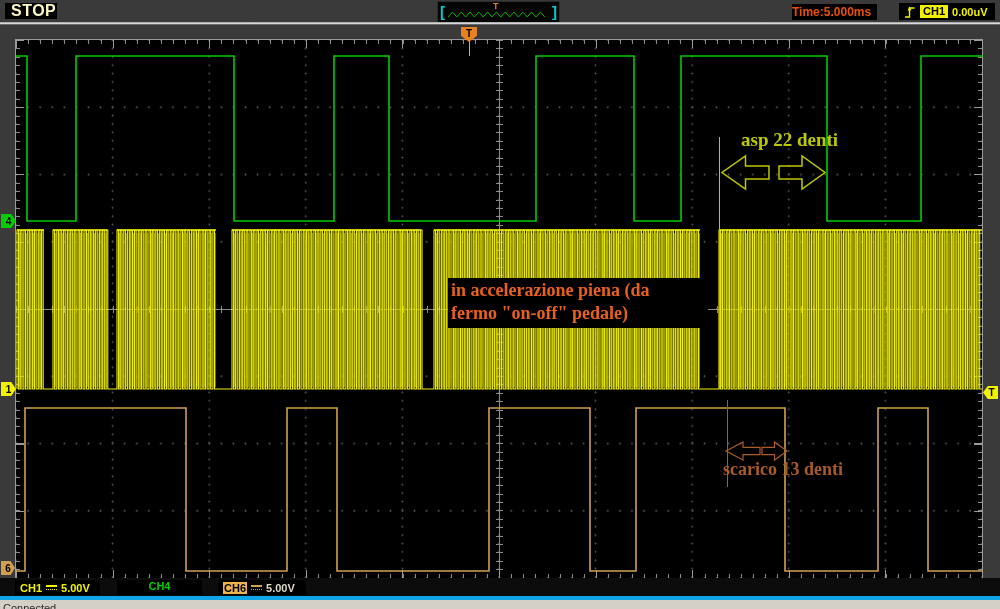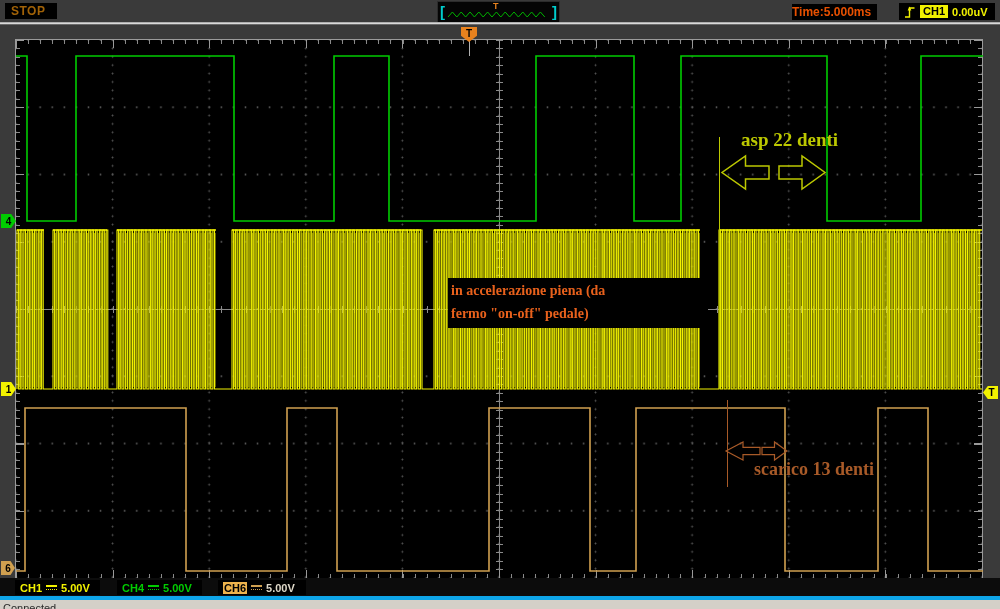--- a/index.html
+++ b/index.html
@@ -6,21 +6,21 @@
   body{
     width:1000px;height:609px;position:relative;overflow:hidden;
     background:#3a3a3a;font-family:"Liberation Sans","DejaVu Sans",sans-serif;
   }
   
   .toolbar{position:absolute;left:0;top:0;width:1000px;height:22px;background:#3a3a3a;z-index:6;}
   .toolbar-sep{position:absolute;left:0;top:22px;width:1000px;height:3px;
     background:linear-gradient(#9a9a9a,#e6e6e6 60%,#111);z-index:6;}
   .tb-box{position:absolute;background:#000;display:flex;align-items:center;}
   .stop-box{left:5px;top:3px;width:52px;height:16px;padding-left:6px;box-sizing:border-box;}
-  .stop-box span{color:#a16207;font-weight:bold;font-size:12px;letter-spacing:.5px;}
+  .stop-box span{color:#fef9c3;font-weight:bold;font-size:16px;letter-spacing:.5px;}
   .preview-box{left:437px;top:1px;width:121px;height:21px;background:#050505;border:1px solid #2c2c2c;}
   .bracket{position:absolute;top:1px;font-size:15px;font-weight:bold;color:#00cdcd;line-height:18px;}
   .bracket.l{left:2px;} .bracket.r{right:2px;}
   .preview-t{position:absolute;left:55px;top:-1px;color:#e8821e;font-size:9px;font-weight:bold;}
   .time-box{left:792px;top:4px;width:85px;height:16px;}
   .time-box span{color:#e85000;font-weight:bold;font-size:12px;}
   .trig-box{left:899px;top:3px;width:96px;height:17px;gap:4px;padding:0 4px;box-sizing:border-box;}
   .trig-chip{background:#f2f200;color:#000;font-weight:bold;font-size:11px;padding:0 3px;line-height:13px;}
   .trig-val{color:#f2f200;font-weight:bold;font-size:11px;}
   
@@ -52,39 +52,39 @@
   .tick-right{top:0;bottom:0;right:0;width:8px;background-image:
     repeating-linear-gradient(180deg,#999 0 1px,transparent 1px 67.25px),
     repeating-linear-gradient(180deg,#8a8a8a 0 1px,transparent 1px 8.4px);
     background-size:8px auto,4px auto;background-repeat:repeat-y;background-position:top right;}
   
   #scope-svg{position:absolute;left:0;top:0;z-index:2;pointer-events:none;}
   
   .ann{position:absolute;z-index:3;font-family:"Liberation Serif","DejaVu Serif",serif;font-weight:bold;}
   .asp-label{left:721px;top:129px;width:112px;color:#bcc800;font-size:19px;white-space:nowrap;margin-left:20px;}
   .accel-box{left:448px;top:278px;width:254px;height:48px;background:#000;color:#e8611c;
-    font-size:14px;line-height:23px;padding:1px 3px;}
-  .scarico-label{left:754px;top:459px;color:#a85a28;font-size:18px;white-space:nowrap;}
+    font-size:18px;line-height:23px;padding:1px 3px;}
+  .scarico-label{left:723px;top:459px;color:#a85a28;font-size:18px;white-space:nowrap;}
   
   .marker{position:absolute;z-index:5;display:flex;align-items:center;justify-content:center;
     font-size:10px;font-weight:bold;color:#000;}
   .m-right{clip-path:polygon(0 0,68% 0,100% 50%,68% 100%,0 100%);}
   .m-left{clip-path:polygon(100% 0,32% 0,0 50%,32% 100%,100% 100%);}
   .m-down{clip-path:polygon(0 0,100% 0,100% 58%,50% 100%,0 58%);}
   #marker-ch4{left:1px;top:214px;width:15px;height:14px;background:#00cc00;}
   #marker-ch1{left:1px;top:382px;width:15px;height:14px;background:#f2f200;}
   #marker-ch6{left:1px;top:561px;width:14px;height:14px;background:#d0a050;}
   #marker-trig-right{left:983px;top:386px;width:15px;height:13px;background:#f2f200;padding-left:2px;box-sizing:border-box;}
   #marker-trig-top{left:461px;top:27px;width:16px;height:15px;background:#e8821e;padding-bottom:3px;box-sizing:border-box;}
   
   .bottom-strip{position:absolute;left:0;top:578px;width:1000px;height:18px;background:#0c0c0c;z-index:4;}
   .ch-box{position:absolute;top:2px;height:15px;background:#000;display:flex;align-items:center;
     gap:4px;padding:0 5px;box-sizing:border-box;font-size:11px;font-weight:bold;}
   #ch1-box{left:15px;width:85px;color:#f2f200;}
-  #ch4-box{left:117px;width:85px;color:#00cc00;}
+  #ch4-box{left:117px;width:85px;color:#00cc00;flex-direction:column;}
   #ch6-box{left:218px;width:88px;color:#ded8c8;align-items:center;}
   .ch-name-chip{background:#eeb34c;color:#000;padding:0 1px;}
   .coup{width:11px;height:7px;display:inline-block;position:relative;flex:none;}
   .coup::before{content:"";position:absolute;top:1px;left:0;right:0;border-top:2px solid currentColor;}
   .coup::after{content:"";position:absolute;top:5px;left:0;right:0;border-top:1px dotted currentColor;}
   .statusbar{position:absolute;left:0;top:596px;width:1000px;height:13px;background:#d4d0c8;
     border-top:4px solid #0ea5e9;z-index:6;color:#2a2a2a;font-size:11px;padding:2px 0 0 3px;box-sizing:border-box;}
 </style>
 </head>
 <body>

